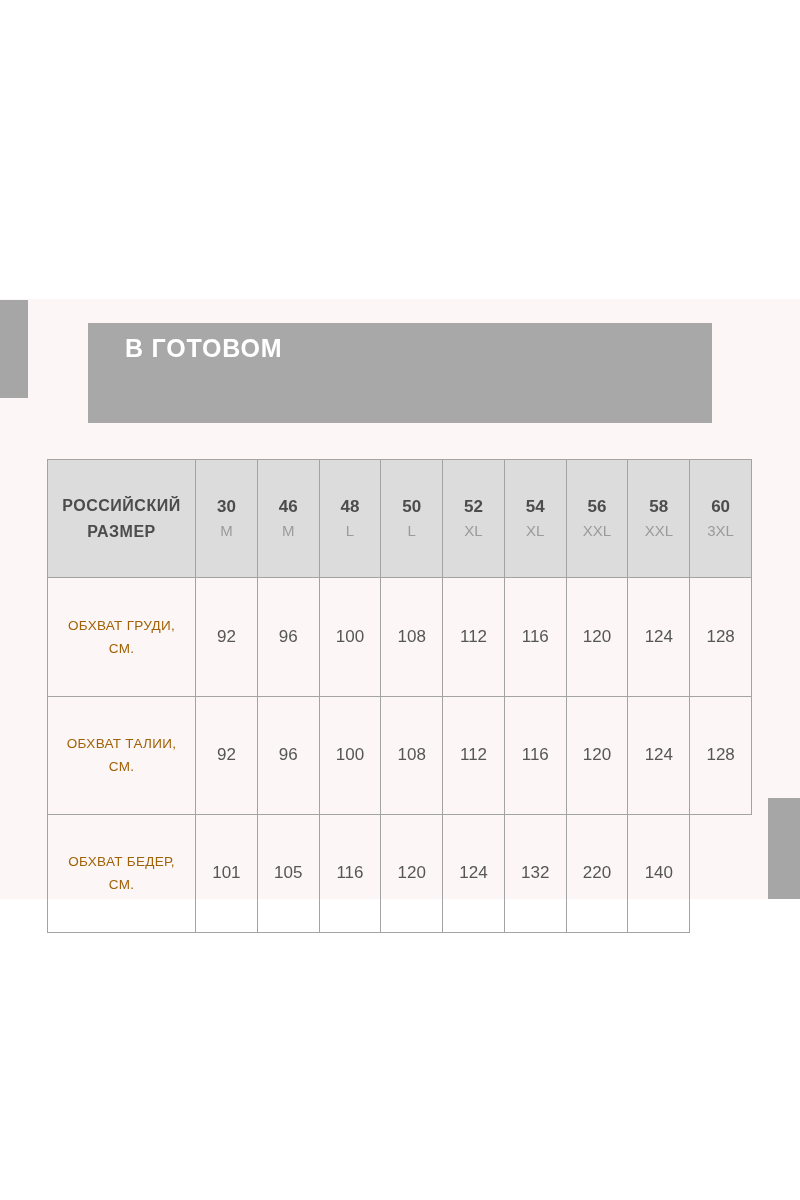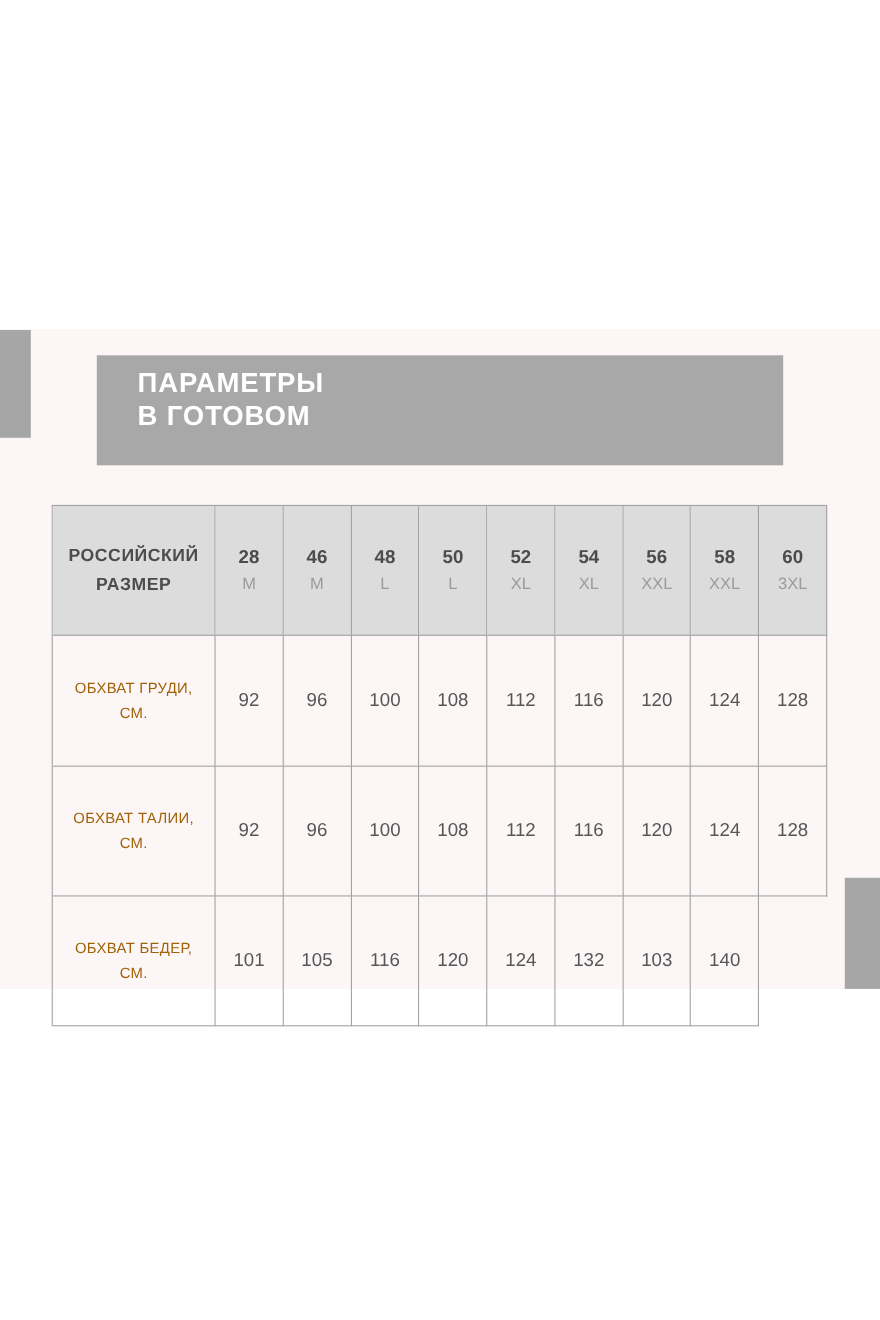--- a/index.html
+++ b/index.html
@@ -57,31 +57,30 @@
 </style>
 </head>
 <body style="--card-bg: #fcf7f6; --accent: #a6a6a6; --banner-bg: #a8a8a8; --head-bg: #dcdcdc; --border: #a3a3a3;">
 
 <div class="card-band"></div>
 <div class="accent accent-left"></div>
 <div class="accent accent-right"></div>
 
 <div class="banner">
   <div class="banner-title">
-    <div>ПАРАМЕТРЫ</div>
     <div>В ГОТОВОМ</div>
   </div>
 </div>
 
 <div class="size-table" id="size-table">
     <div class="cell head">
       <div class="row-head-label">РОССИЙСКИЙ<br>РАЗМЕР</div>
     </div>
     <div class="cell head">
-      <div class="size-ru">28</div>
+      <div class="size-ru">30</div>
       <div class="size-intl">M</div>
     </div>
     <div class="cell head">
       <div class="size-ru">46</div>
       <div class="size-intl">M</div>
     </div>
     <div class="cell head">
       <div class="size-ru">48</div>
       <div class="size-intl">L</div>
     </div>
@@ -184,18 +183,18 @@
     <div class="cell ">
       <div class="value">120</div>
     </div>
     <div class="cell ">
       <div class="value">124</div>
     </div>
     <div class="cell ">
       <div class="value">132</div>
     </div>
     <div class="cell ">
-      <div class="value">103</div>
+      <div class="value">220</div>
     </div>
     <div class="cell ">
       <div class="value">140</div>
     </div>
   </div>
 
 </body></html>

